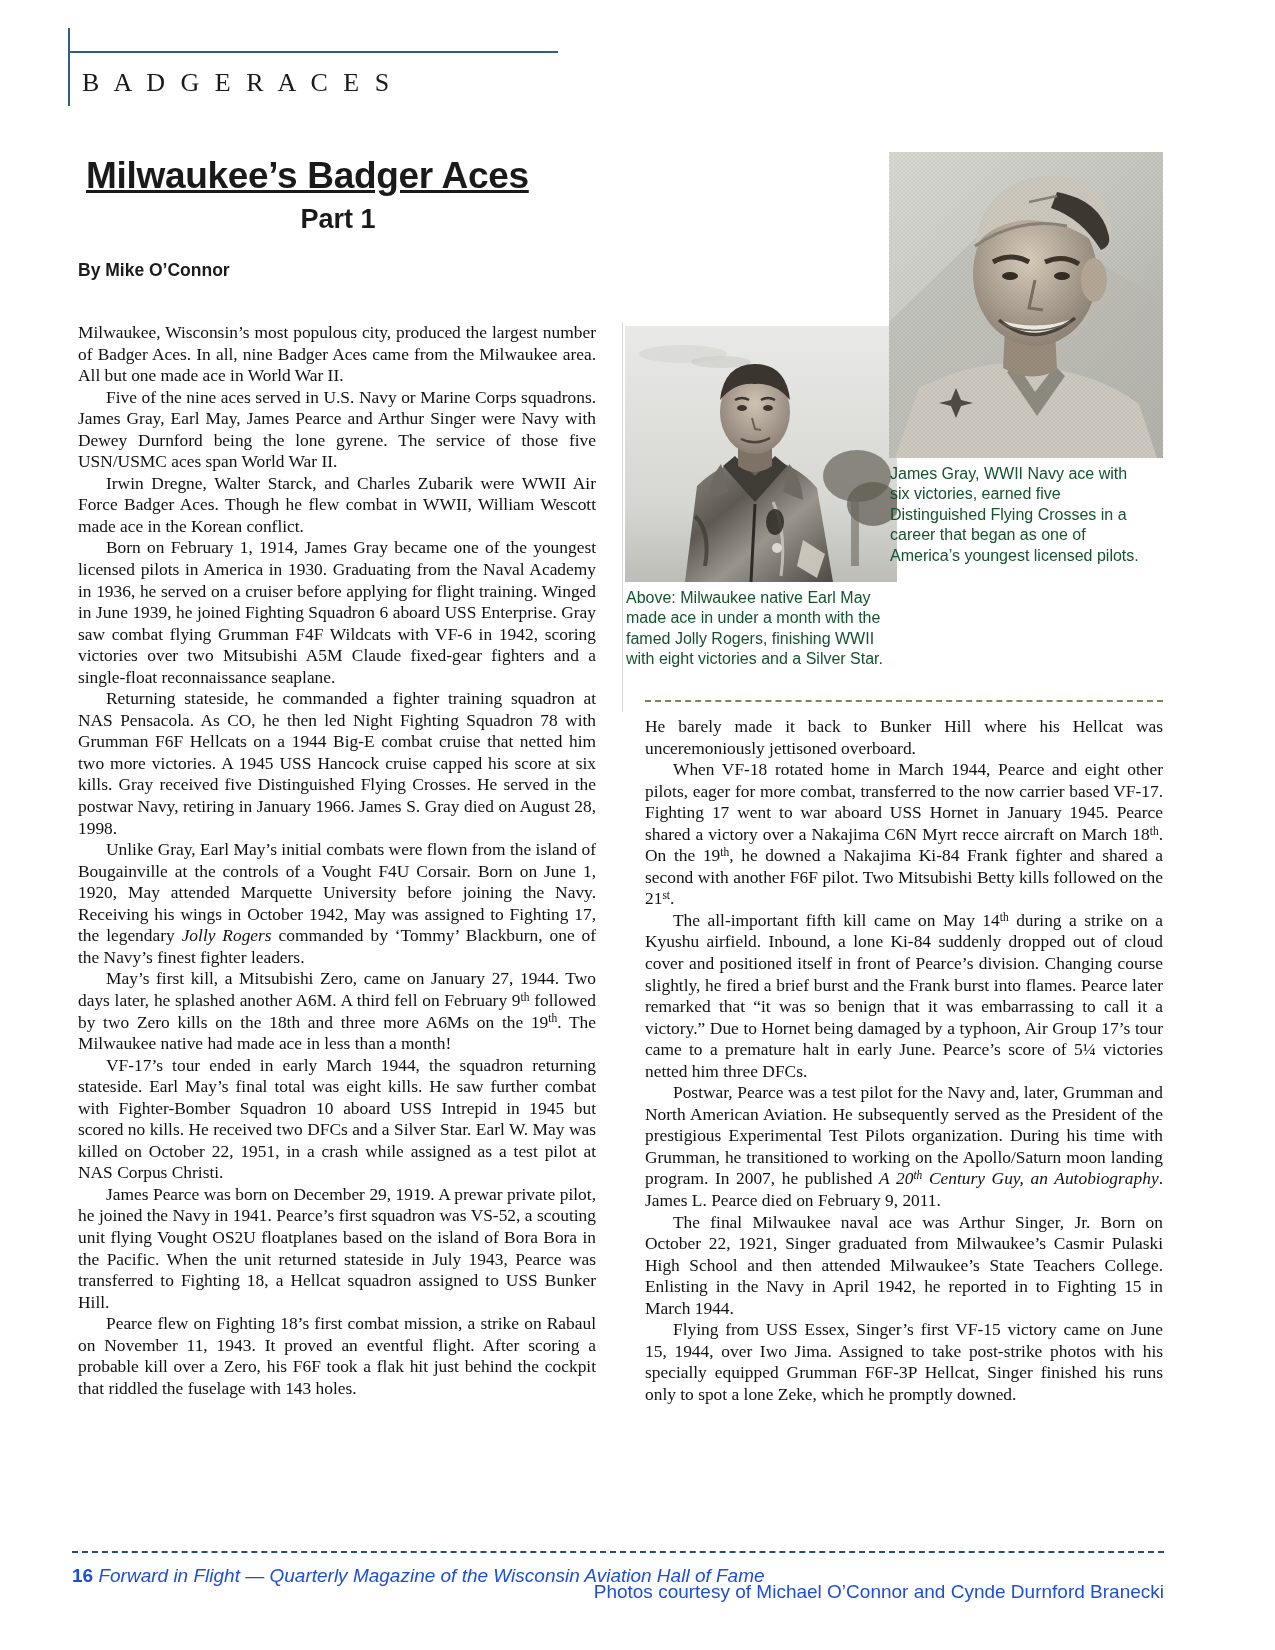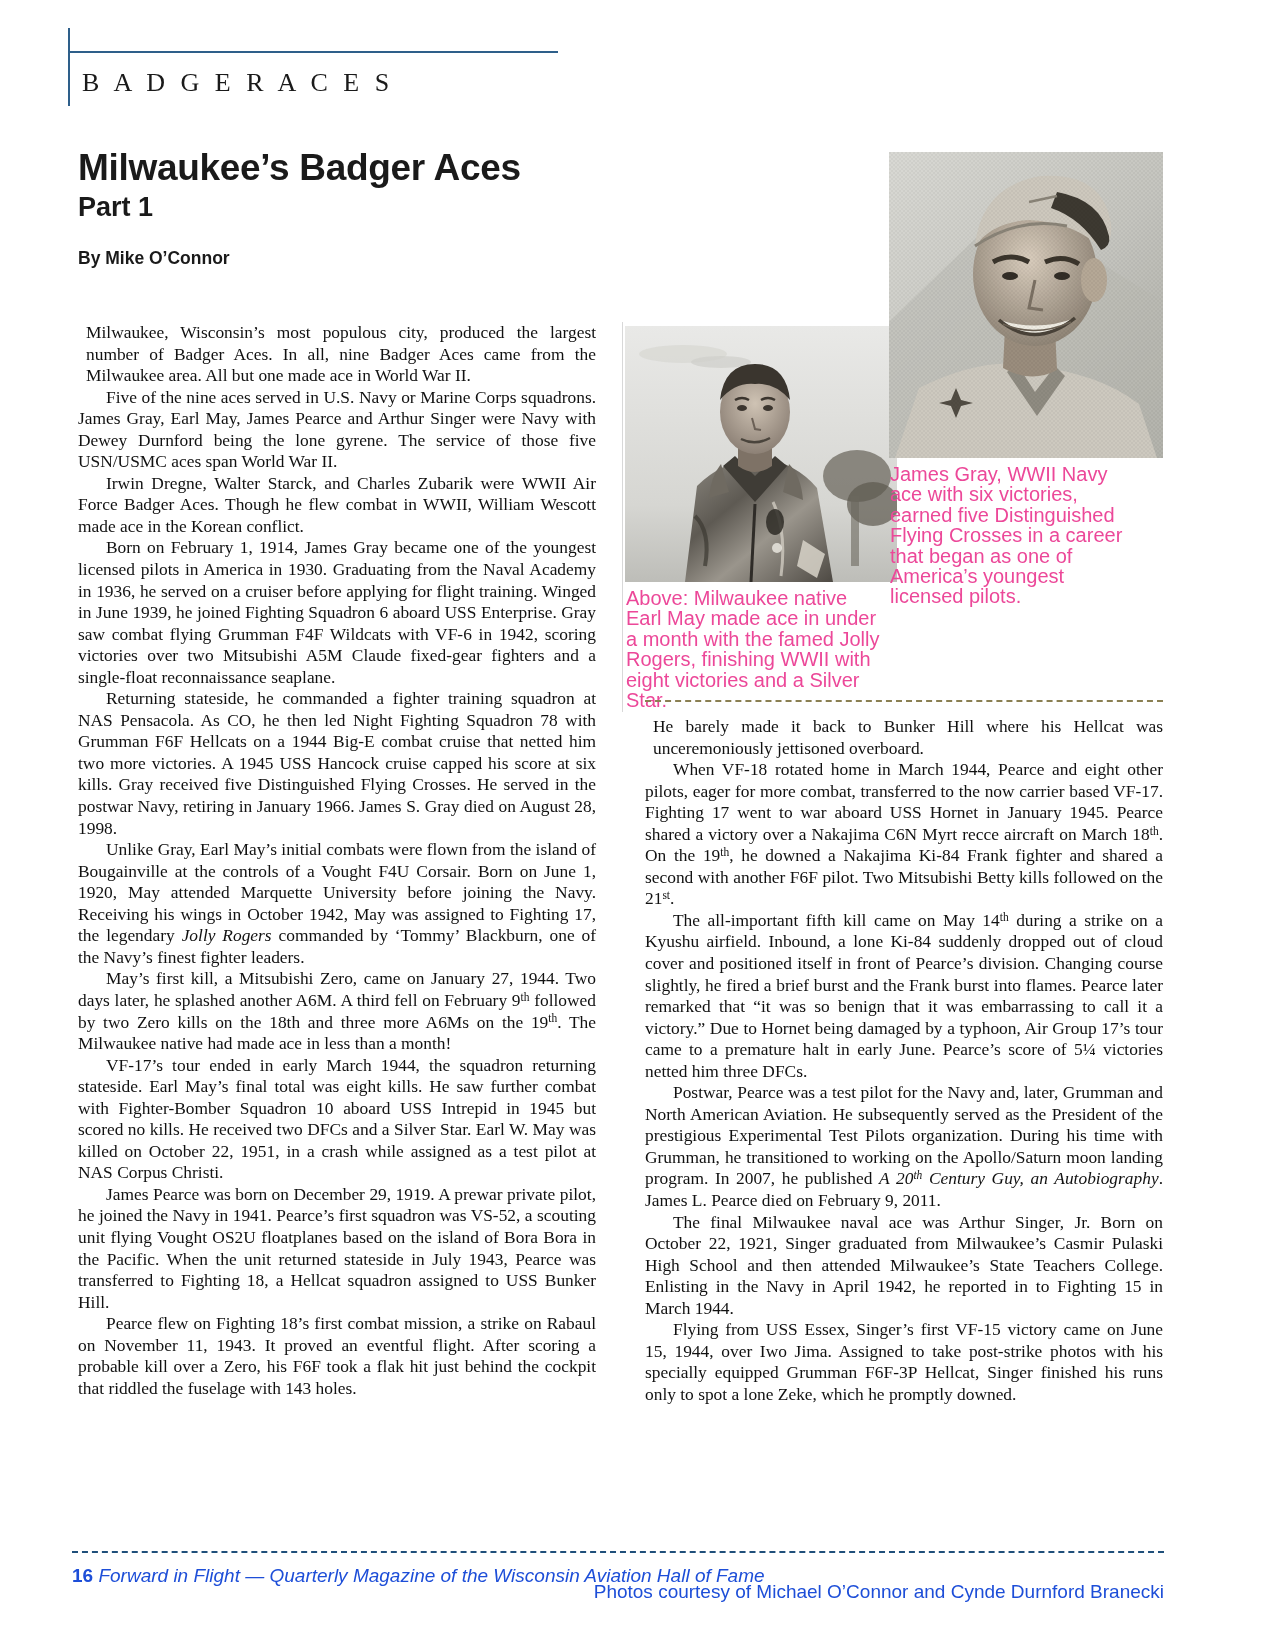--- a/index.html
+++ b/index.html
@@ -64,30 +64,32 @@
     left: 78px;
     top: 148px;
     width: 520px;
   }
   .doc-title {
     font-family: "Liberation Sans", sans-serif;
     font-weight: bold;
     font-size: 37px;
     line-height: 40px;
     color: #1a1a1a;
-    margin: 0;
+    margin: 8px;
     letter-spacing: -0.3px;
+    text-decoration: underline;
   }
   .doc-subtitle {
     font-family: "Liberation Sans", sans-serif;
     font-weight: bold;
     font-size: 27px;
     line-height: 30px;
     color: #1a1a1a;
     margin: 4px 0 0 0;
+    text-align: center;
   }
   .doc-byline {
     font-family: "Liberation Sans", sans-serif;
     font-weight: bold;
     font-size: 17.5px;
     line-height: 20px;
     color: #1a1a1a;
     margin: 26px 0 0 0;
   }
 
@@ -110,21 +112,20 @@
     top: 716px;
     width: 518px;
   }
   .col p {
     margin: 0;
     text-indent: 28px;
     text-align: justify;
   }
   .col p.noindent {
     text-indent: 0;
-    margin-left: 8px;
   }
   .col sup {
     font-size: 0.66em;
     vertical-align: 0.45em;
     line-height: 0;
     margin-top: 26px;
   }
   .col i, .col em { font-style: italic; }
 
   
@@ -167,23 +168,23 @@
   }
 
   .photo-inner {
     position: absolute;
     inset: 0;
   }
 
   .caption {
     position: absolute;
     font-family: "Liberation Sans", sans-serif;
-    font-size: 20px;
+    font-size: 16px;
     line-height: 20.4px;
-    color: #ec4899;
+    color: #14532d;
     text-align: left;
   }
   .caption-may {
     left: 2px;
     top: 436px;
     width: 258px;
   }
   .caption-gray {
     left: 266px;
     top: 312px;

